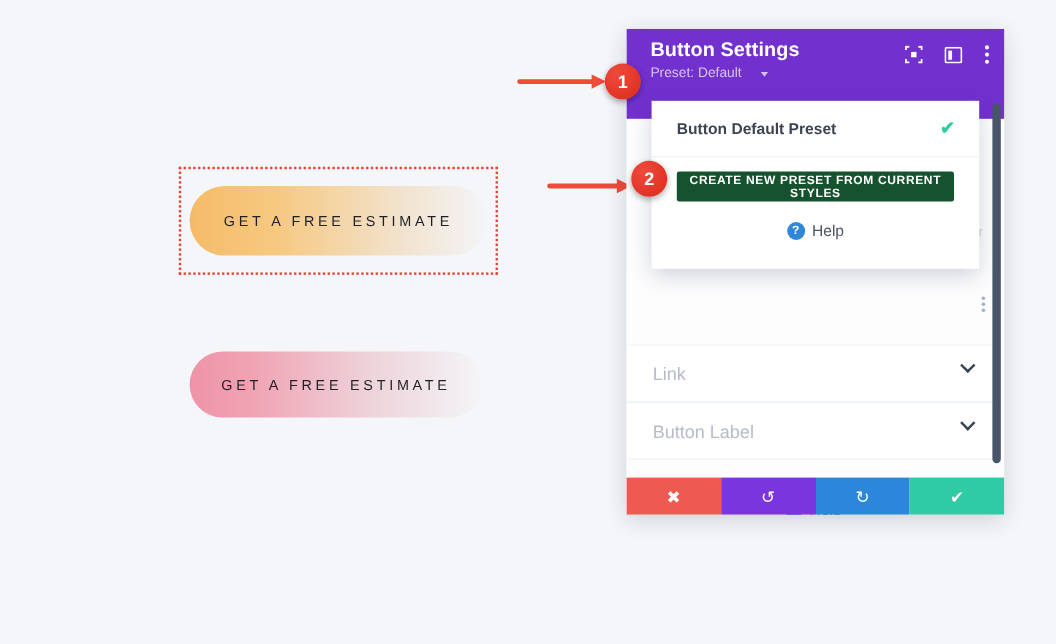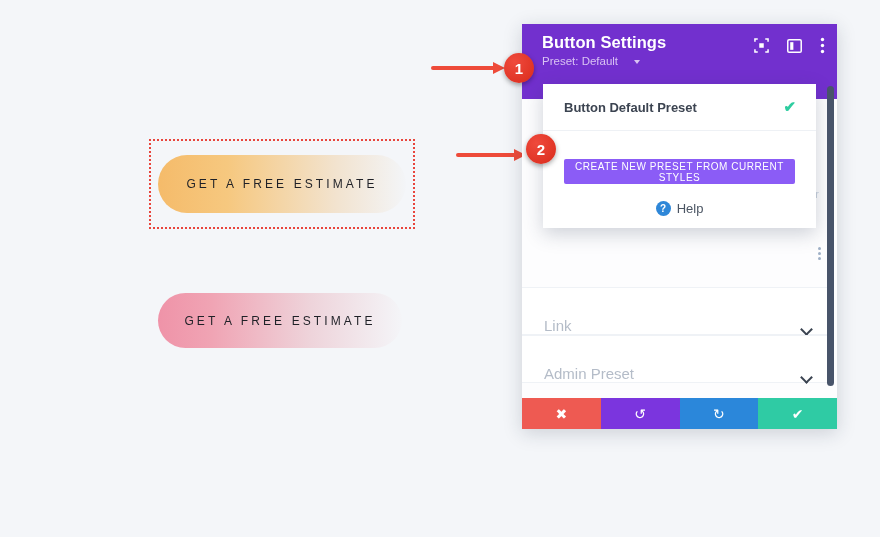--- a/index.html
+++ b/index.html
@@ -126,41 +126,41 @@
   }
   #ghost-dots i { width: 3px; height: 3px; background: #9fb0c6; border-radius: 50%; display:block; }
 
   
   #preset-dropdown {
     position: absolute;
     left: 543px; top: 84px; width: 273px;
     background: #ffffff;
     box-shadow: 0 6px 18px rgba(40,55,80,.22);
     z-index: 30;
-    padding-bottom: 12px;
+    padding-bottom: 24px;
   }
   #preset-item {
     display: flex; align-items: center; justify-content: space-between;
     padding: 14px 20px 14px 21px;
     border-bottom: 1px solid #eef1f5;
   }
   #preset-item-label { font-size: 13px; font-weight: 700; color: #3c4451; }
   #preset-check { color: #2ecda0; font-size: 15px; font-weight: 700; }
 
   .preset-action {
     display: block;
-    margin: 28px 21px 0 21px;
+    margin: 12px 21px 0 21px;
     height: 25px;
-    background: #8b5cf6;
+    background: #14532d;
     color: #ffffff;
     border: none;
     border-radius: 2px;
     font-family: "Liberation Sans", sans-serif;
     font-size: 10px;
-    font-weight: 400;
+    font-weight: 700;
     letter-spacing: .55px;
     text-transform: uppercase;
     cursor: pointer;
     width: calc(100% - 42px);
   }
 
   .help-row {
     display: flex; align-items: center; justify-content: center;
     gap: 6px; margin-top: 17px;
   }
@@ -170,22 +170,22 @@
     font-size: 10px; font-weight: 700;
     display: flex; align-items: center; justify-content: center;
   }
   .help-text { font-size: 13px; color: #4b5563; font-weight: 400; }
 
   
   #panel-body { position: absolute; left: 0; top: 59px; width: 315px; height: 346px; }
   .accordion-row {
     position: absolute;
     left: 0; width: 311px; height: 48px;
-    display: flex; align-items: flex-end; justify-content: space-between;
-    padding: 0 22px 0 22px;
+    display: flex; align-items: flex-start; justify-content: space-between;
+    padding: 16px 22px 0 22px;
     background: #ffffff;
     border-top: 1px solid #eff2f6;
     border-bottom: 1px solid #eff2f6;
   }
   #row-link { top: 204px; }
   #row-admin { top: 252px; }
   .accordion-label { font-size: 15px; color: #b4bcc8; }
   .chev {
     width: 9px; height: 9px;
     border-right: 2px solid #3a4350;
@@ -293,21 +293,21 @@
           <i></i>
           <i></i>
       </div>
 
       <div class="accordion-row" id="row-link">
         <span class="accordion-label">Link</span>
         <span class="chev"></span>
       </div>
 
       <div class="accordion-row" id="row-admin">
-        <span class="accordion-label">Admin Preset</span>
+        <span class="accordion-label">Button Label</span>
         <span class="chev"></span>
       </div>
 
       <div class="help-row" id="panel-help">
         <span class="help-badge">?</span>
         <span class="help-text">Help</span>
       </div>
     </div>
 
     <div id="panel-scrollbar"></div>

